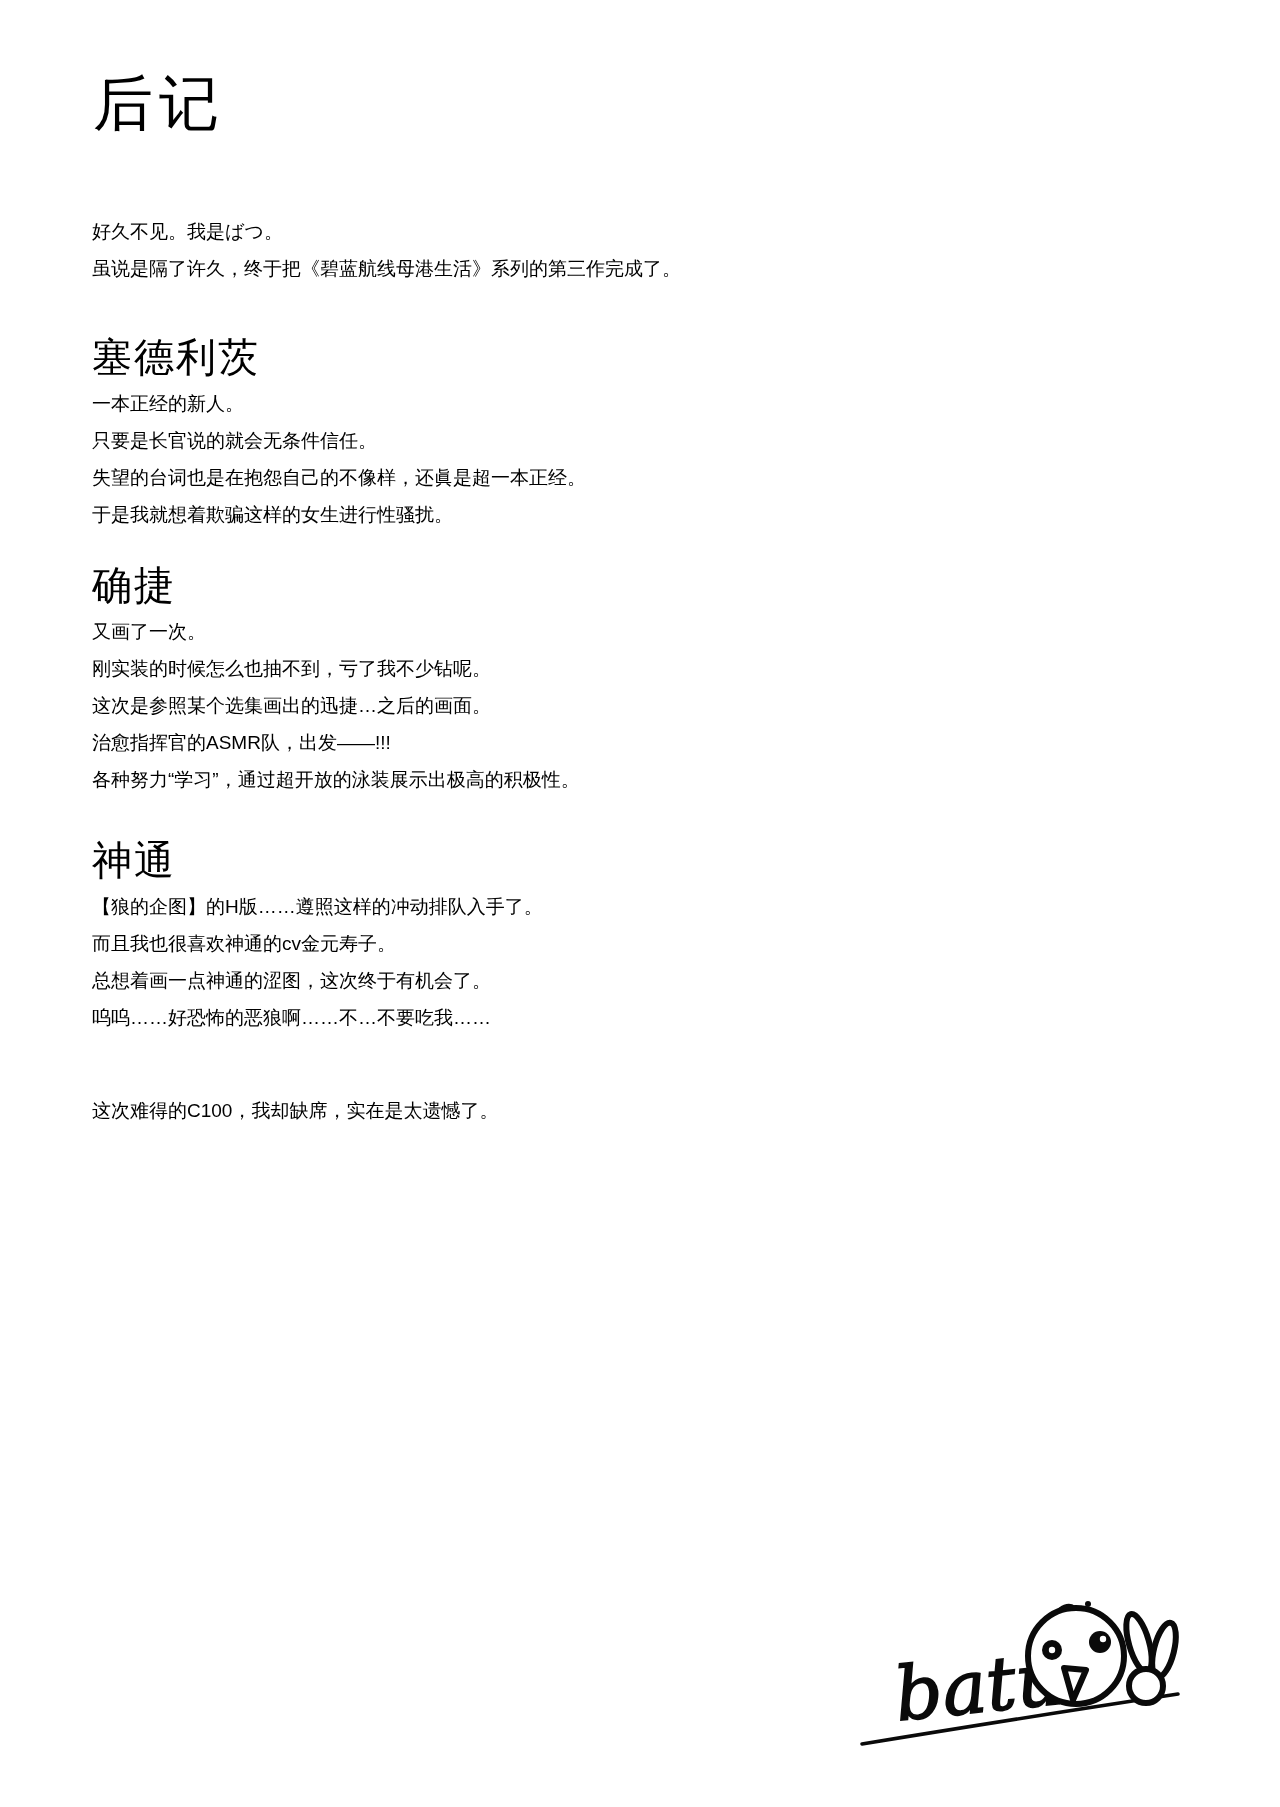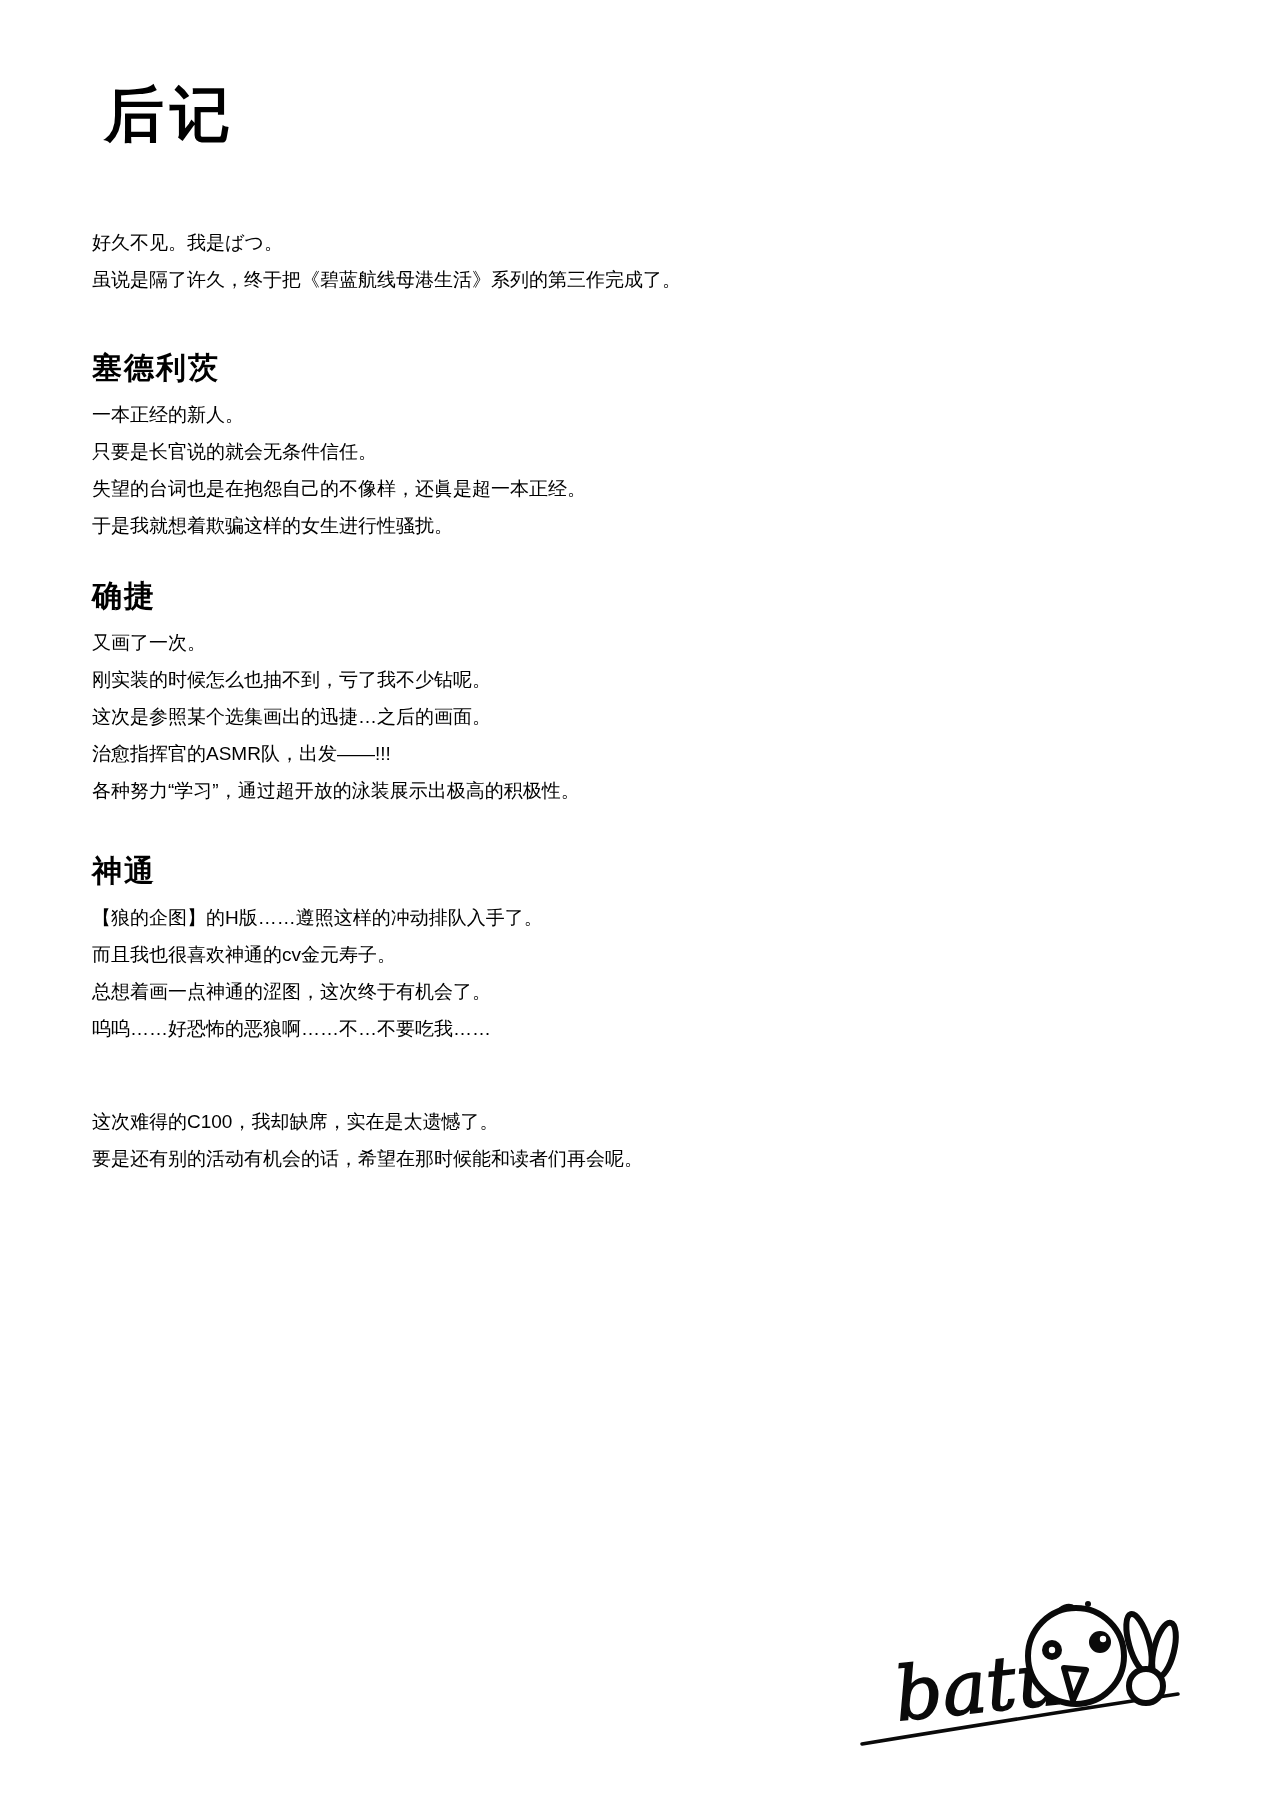--- a/index.html
+++ b/index.html
@@ -14,43 +14,43 @@
     background: #ffffff;
     color: #000000;
     font-family: "Liberation Sans", "DejaVu Sans", sans-serif;
     overflow: hidden;
   }
   .content {
     padding: 66px 70px 0 92px;
   }
   .title {
     font-size: 60px;
-    font-weight: 700;
+    font-weight: 400;
     letter-spacing: 6px;
     line-height: 74px;
-    margin: 12px;
+    margin: 1px;
   }
   .intro {
     margin-top: 72px;
   }
   .line {
     margin: 0;
     font-size: 19px;
     line-height: 37px;
     font-weight: 500;
     white-space: nowrap;
   }
   .section-s1 { margin-top: 48px; }
   .section-s2 { margin-top: 30px; }
   .section-s3 { margin-top: 40px; }
   .section-s4 { margin-top: 60px; }
   .closing    { margin-top: 56px; }
   .section-heading {
-    font-size: 30px;
-    font-weight: 700;
+    font-size: 40px;
+    font-weight: 400;
     line-height: 44px;
     margin: 0 0 6px 0;
     letter-spacing: 2px;
   }
   .signature {
     position: absolute;
     left: 848px;
     top: 1598px;
     width: 340px;
     height: 200px;
@@ -98,21 +98,20 @@
       <h2 class="section-heading">神通</h2>
       <p class="line">【狼的企图】的H版……遵照这样的冲动排队入手了。</p>
       <p class="line">而且我也很喜欢神通的cv金元寿子。</p>
       <p class="line">总想着画一点神通的涩图，这次终于有机会了。</p>
       <p class="line">呜呜……好恐怖的恶狼啊……不…不要吃我……</p>
     </div>
 
 
     <div class="closing">
       <p class="line">这次难得的C100，我却缺席，实在是太遗憾了。</p>
-      <p class="line">要是还有别的活动有机会的话，希望在那时候能和读者们再会呢。</p>
     </div>
 
   </div>
 
   <svg class="signature" viewBox="0 0 340 200" aria-hidden="true">
 
     <g transform="rotate(-6 150 100)">
       <text class="sig-text" x="48" y="112">batu</text>
     </g>
 

